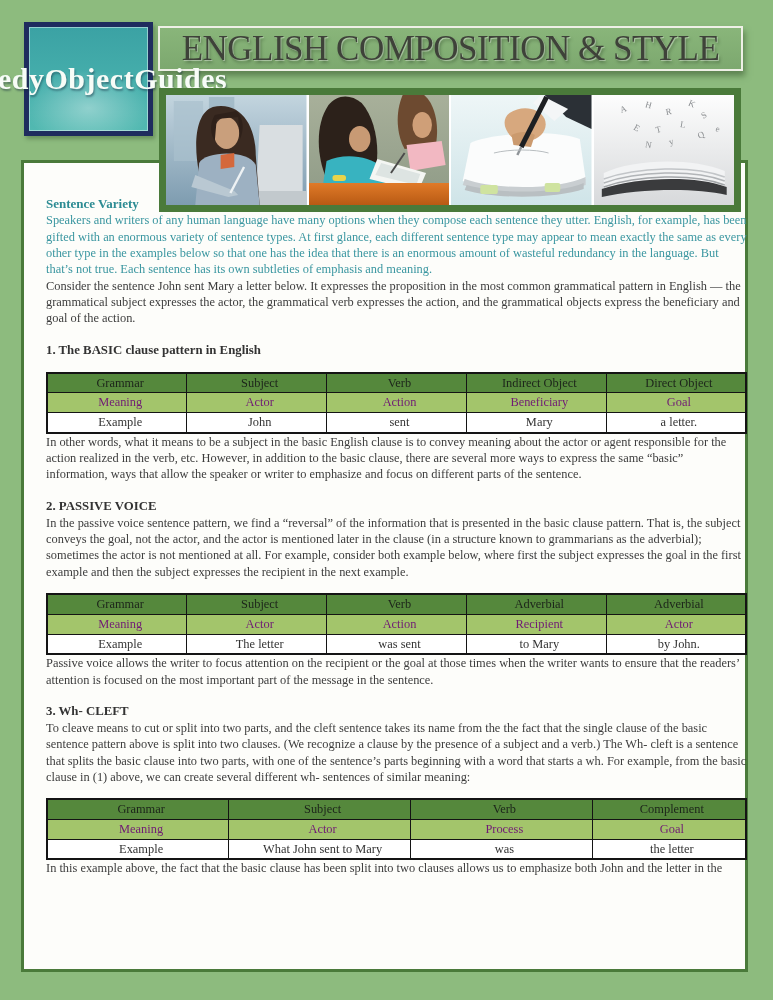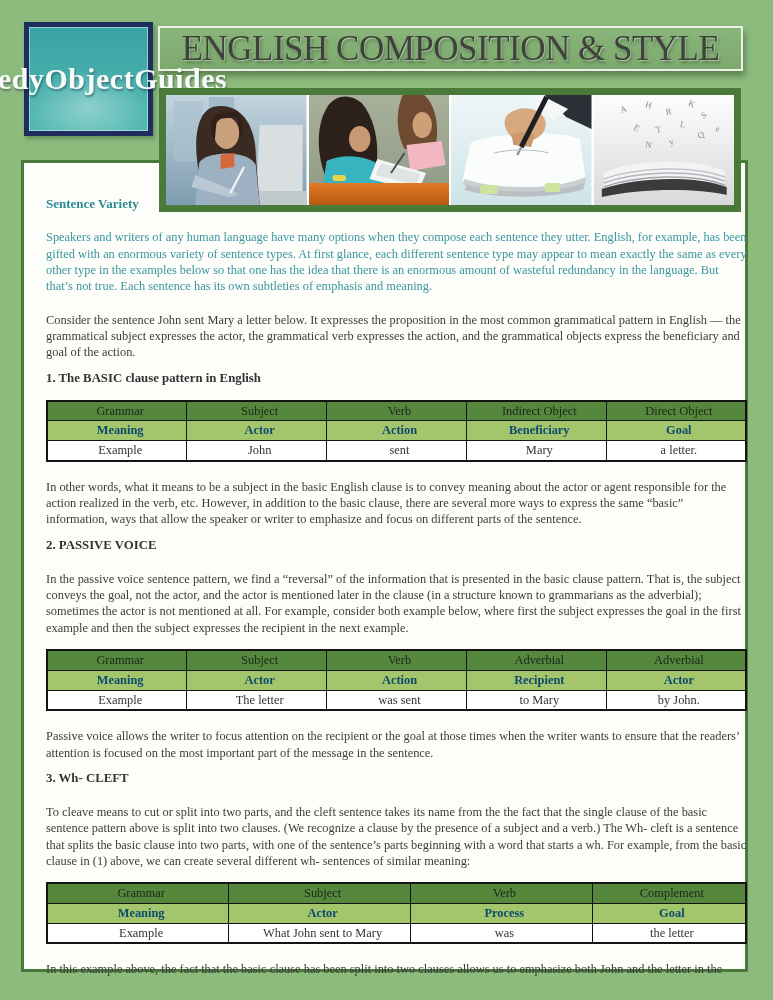--- a/index.html
+++ b/index.html
@@ -56,34 +56,34 @@
   .photo{flex:1 1 0; overflow:hidden; position:relative;}
   .photo svg{display:block; width:100%; height:100%;}
   .content{
     position:absolute; left:22px; top:32px; width:701px;
     color:var(--body-text,#3c3c3c); font-size:12.4px; line-height:1.32;
   }
   .sec-heading{
     color:var(--teal-heading,#2c8b93); font-weight:bold; font-size:13px;
   }
   .sub-heading{
-    font-weight:bold; font-size:12.8px; color:#333; margin-top:9px;
-  }
-  p.para{margin-top:17px;}
+    font-weight:bold; font-size:12.8px; color:#333; margin-top:15px;
+  }
+  p.para{margin-top:0;}
   p.teal{color:var(--teal-text,#3a96a0);}
   table.gram{
     width:100%; border-collapse:collapse; margin-top:13px;
     border:2px solid #141414; font-size:12.4px;text-align:center;
   }
   table.gram td{
     border:1.5px solid #141414; height:20px; padding:0 0 0 6px;
     vertical-align:middle;
   }
   tr.row-header td{background:var(--table-header,#55883c); color:#1c241a;}
-  tr.row-meaning td{background:var(--table-meaning,#a3c56b); color:#0c4a6e;font-weight:bold;}
+  tr.row-meaning td{background:var(--table-meaning,#a3c56b); color:#701a75;}
   tr.row-example td{background:#ffffff; color:#333;margin-left:42px;}
   .c20{width:20%;} .c26{width:26%;} .c22{width:22%;}
 </style>
 </head>
 <body>
 
 <div class="white-panel">
   <div class="content">
 
     <div class="sec-heading">Sentence Variety</div>

